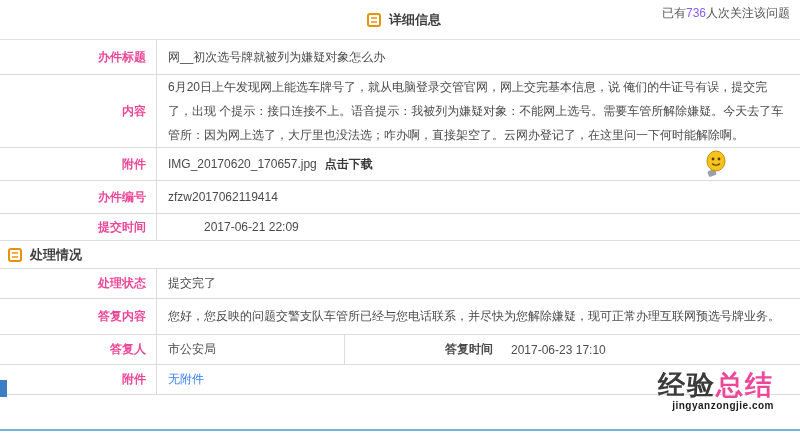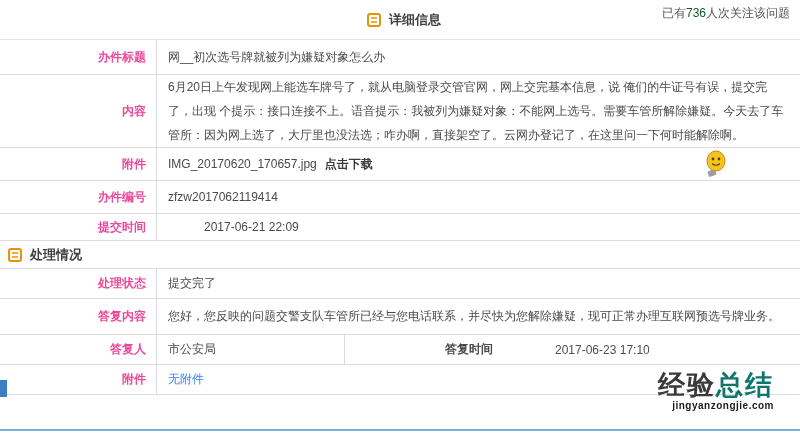--- a/index.html
+++ b/index.html
@@ -7,52 +7,52 @@
   body { font-family:"Liberation Sans","DejaVu Sans",sans-serif; font-size:12px; color:#4d4d4d; }
   #page { position:relative; width:800px; height:435px; background:#fff; overflow:hidden; }
 
   
   .sec-header { display:flex; align-items:center; padding-left:8px; }
   .sec-header .icon { display:inline-flex; margin-right:8px; }
   .sec-title { font-weight:bold; font-size:13px; color:#3f3f3f; }
 
   .top-header { height:40px; justify-content:center; border-bottom:1px solid #e2e2e2; position:relative; }
   .follow-note { position:absolute; right:10px; top:5px; font-size:12px; color:#555; }
-  .follow-note .count { color:#14532d;margin-top:44px; }
+  .follow-note .count { color:#8b5cf6;margin-top:44px; }
 
   
   .tbl { width:100%; }
   .row { display:flex; align-items:stretch; border-bottom:1px solid #dcdcdc; }
   .cell-label { width:157px; min-width:157px; border-right:1px solid #dcdcdc;
                 display:flex; align-items:center; justify-content:flex-end;
                 padding-right:10px; font-weight:bold; color:#ec4899; }
   .cell-value { flex:1; display:flex; align-items:center; padding:0 10px 0 11px; color:#4a4a4a; }
   .h35 { height:35px; } .h73 { height:73px; } .h33 { height:33px; } .h27 { height:27px;gap:36px; }
   .h30 { height:30px; } .h36 { height:36px; }
   .content-text { line-height:24px; }
   .nowrap { white-space:nowrap; }
   .dl-link { font-weight:bold; margin-left:8px; color:#3a3a3a; cursor:pointer; }
   .muted { color:#3b82f6; }
 
   .sec2-header { height:27px; }
 
   
   .cell-mid { width:188px; min-width:188px; border-right:1px solid #dcdcdc;
               display:flex; align-items:center; padding-left:11px; }
-  .cell-rest { flex:1; display:flex; align-items:center; padding-left:100px;gap:44px; }
+  .cell-rest { flex:1; display:flex; align-items:center; padding-left:100px; }
   .cell-rest .lbl { font-weight:bold; color:#4a4a4a; margin-right:18px; }
 
   
   .emoticon { position:absolute; left:703px; top:150px; }
   .blue-frag { position:absolute; left:0; top:380px; width:7px; height:17px; background:#3d7dc4; }
   .bottom-bar { position:absolute; left:0; top:429px; width:800px; height:2px; background:#74b3d6; }
 
   .watermark { position:absolute; right:26px; top:372px; text-align:right; line-height:1; }
   .wm-brand { font-size:27px; font-weight:bold; letter-spacing:2px; color:#3a3a3a; }
-  .wm-brand .red { color:#0f766e; }
+  .wm-brand .red { color:#ec4899; }
   .wm-site { font-size:10px; font-weight:bold; color:#1a1a1a; margin-top:2px; letter-spacing:0.5px; }
 </style>
 </head>
 <body>
 
 <div id="page">
 
   <div class="sec-header top-header">
     <span class="icon">
       <svg width="14" height="14" viewBox="0 0 14 14">

